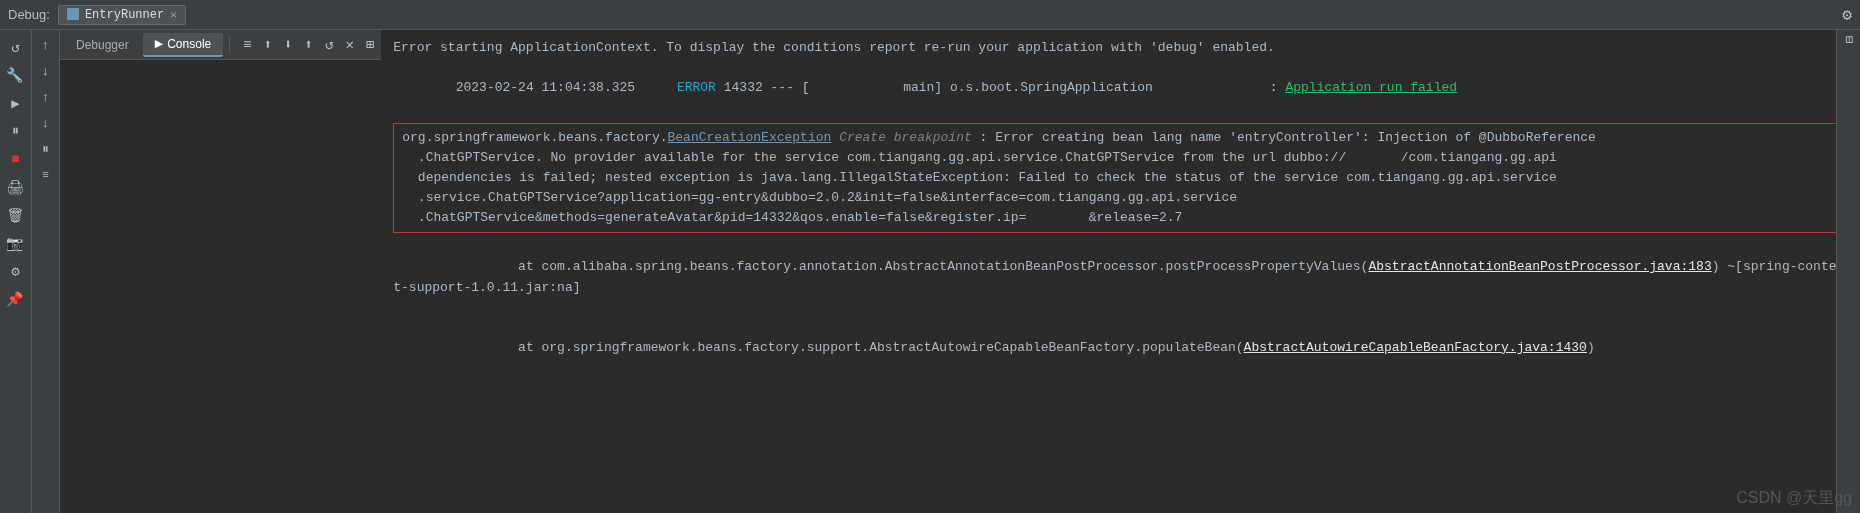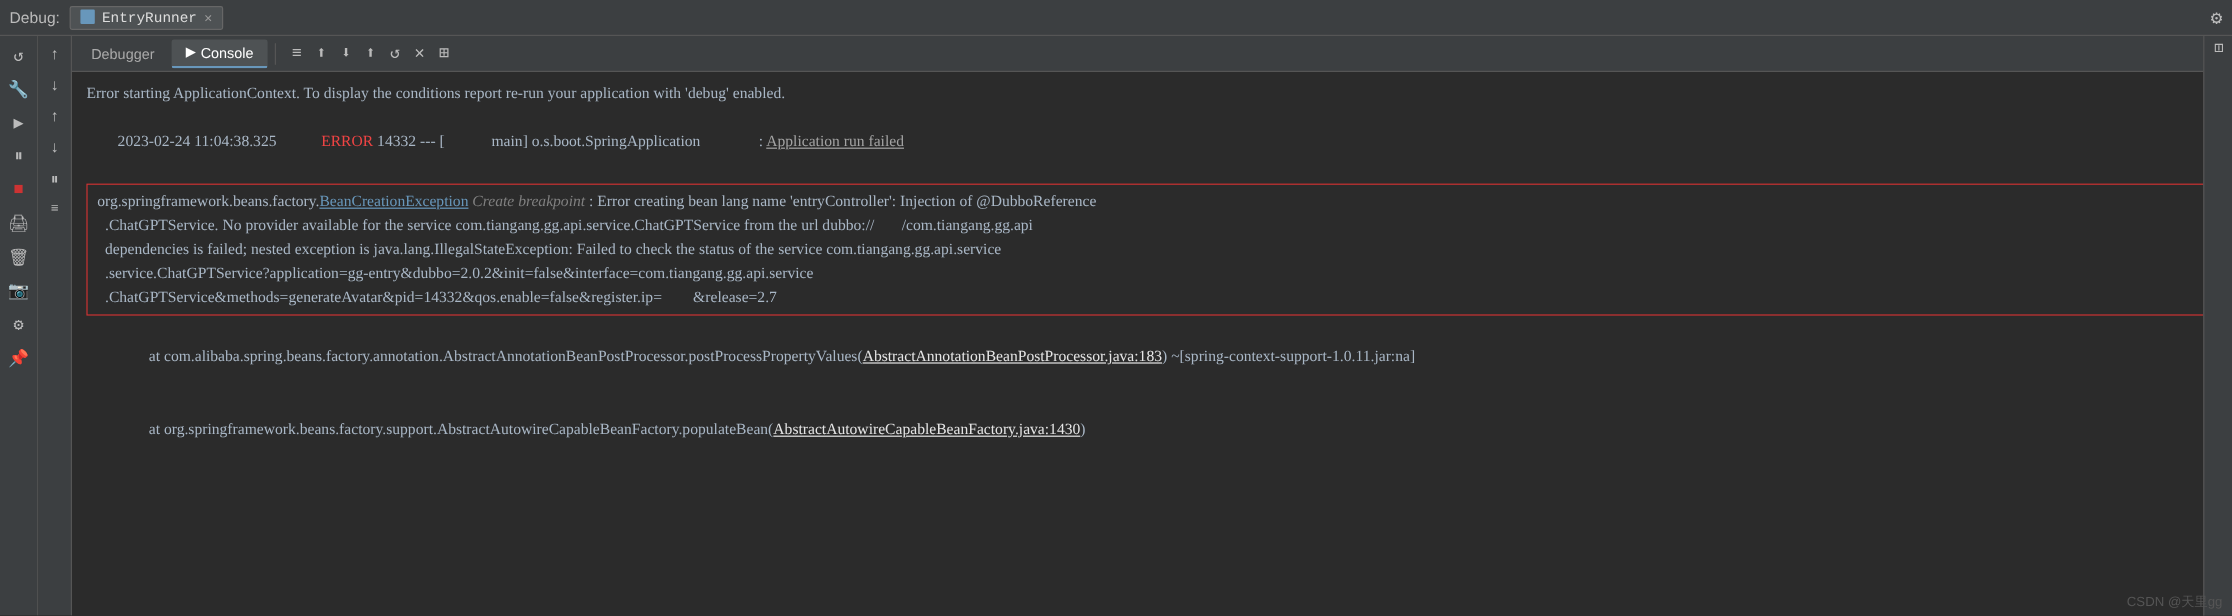--- a/index.html
+++ b/index.html
@@ -113,21 +113,20 @@
       justify-content: center;
       color: #bbb;
       font-size: 13px;
       cursor: pointer;
     }
 
     
     .content-area {
       flex: 1;
       display: flex;
-      flex-direction: column;
       background: #2b2b2b;
       overflow: hidden;
     }
 
     
     .toolbar-row {
       display: flex;
       align-items: center;
       background: #3c3f41;
       border-bottom: 1px solid #555;
@@ -183,29 +182,28 @@
       padding: 8px 12px;
       font-family: 'Consolas', 'Courier New', monospace;
       font-size: 13px;
       line-height: 1.55;
       color: #a9b7c6;
     }
 
     .line {
       white-space: pre-wrap;
       word-break: break-all;
-      font-family: Liberation Serif, serif;
     }
 
     .error-red {
-      color: #ef4444;
+      color: #0ea5e9;
       padding-left: 34px;
     }
     .app-run-failed {
-      color: #a3a3a3;
+      color: #22c55e;
       text-decoration: underline;
     }
     .link-text {
       color: #e5e5e5;
       text-decoration: underline;
       cursor: pointer;
     }
 
     
     .error-box {
@@ -223,21 +221,21 @@
     .breakpoint-hint {
       color: #808080;
       font-style: italic;
     }
 
     .watermark {
       position: absolute;
       bottom: 4px;
       right: 8px;
       color: #555;
-      font-size: 11px;
+      font-size: 16px;
       font-family: sans-serif;
       margin-top: 16px;
     }
 
     
     .right-collapse {
       position: absolute;
       right: 0;
       top: 30px;
       width: 24px;

